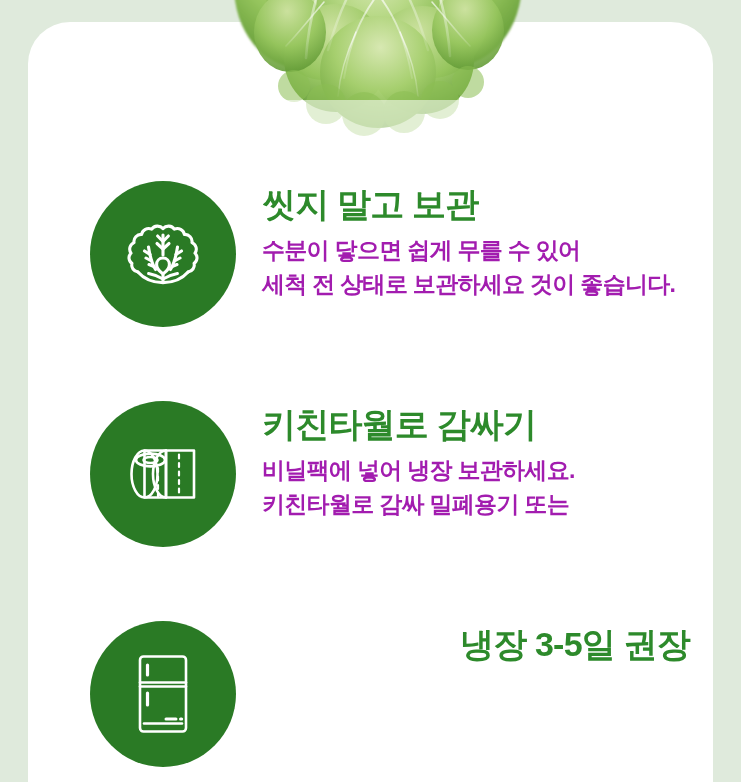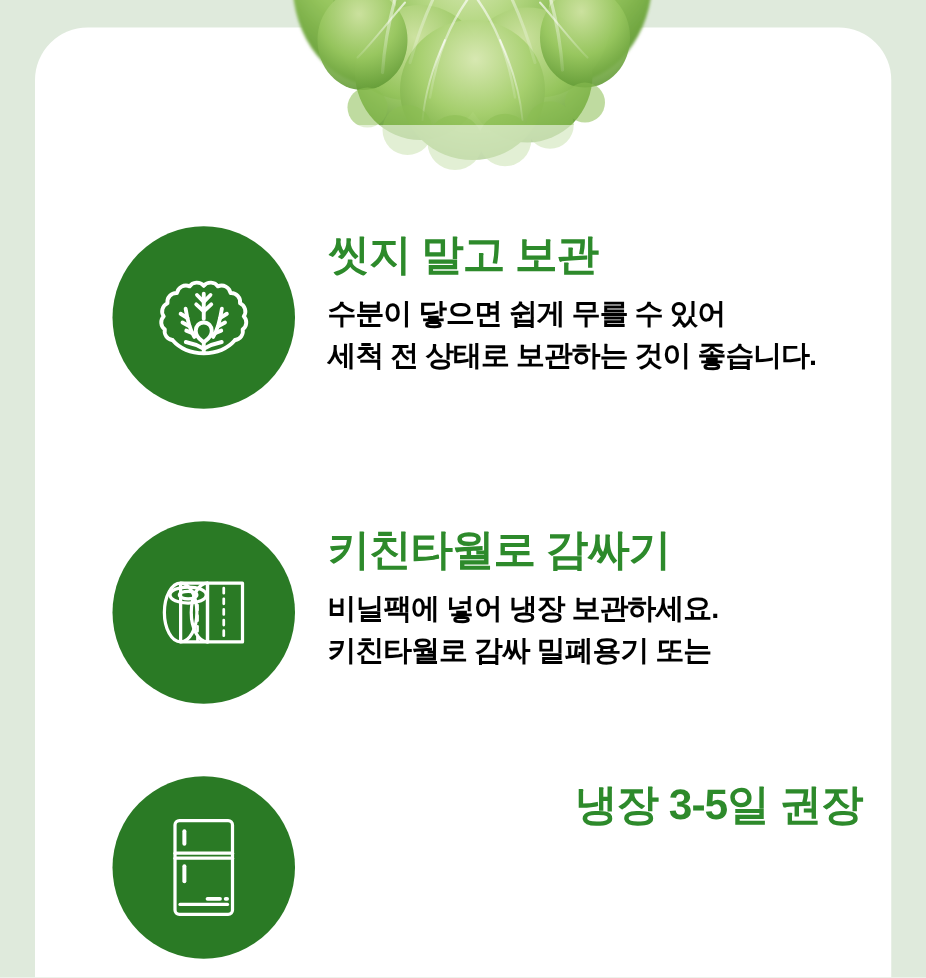--- a/index.html
+++ b/index.html
@@ -72,21 +72,21 @@
 
   .tip-row {
     position: absolute;
     left: 90px;
     width: 600px;
     height: 150px;
     display: flex;
     align-items: flex-start;
   }
   .tip-row.r1 { top: 181px; }
-  .tip-row.r2 { top: 401px; margin-top: 16px; }
+  .tip-row.r2 { top: 401px; }
   .tip-row.r3 { top: 621px; text-align: right; }
 
   .icon-badge {
     flex: 0 0 auto;
     width: 146px;
     height: 146px;
     border-radius: 50%;
     background: #2a7a25;
     display: flex;
     align-items: center;
@@ -106,21 +106,21 @@
     color: #2d8a2b;
     font-size: 34px;
     font-weight: 700;
     line-height: 1.12;
     letter-spacing: -0.8px;
     margin: 0 0 10px 0;
     white-space: nowrap;
   }
 
   .tip-desc {
-    color: #000000;
+    color: #a21caf;
     font-size: 23px;
     font-weight: 600;
     line-height: 1.48;
     letter-spacing: -0.7px;
     margin: 0;
   }
   .tip-desc .line {
     display: block;
     white-space: nowrap;
   }
@@ -226,21 +226,21 @@
             <path d="M39 40c3.8 0 6.4 3 6.4 6.6 0 3.4-2.3 6.2-5 8.1l-1.4 1-1.4-1c-2.7-1.9-5-4.7-5-8.1 0-3.6 2.6-6.6 6.4-6.6z"></path>
             <path d="M39 55.7v8.6"></path>
             <path d="M39 61c-4.5-2.6-9.3-4.4-14.4-5.4M39 61c4.5-2.6 9.3-4.4 14.4-5.4"></path>
           </svg>
         </span>
       </div>
       <div class="tip-text">
         <h2 class="tip-title">씻지 말고 보관</h2>
         <p class="tip-desc">
           <span class="line">수분이 닿으면 쉽게 무를 수 있어</span>
-          <span class="line">세척 전 상태로 보관하는 것이 좋습니다.</span>
+          <span class="line">세척 전 상태로 보관하세요 것이 좋습니다.</span>
         </p>
       </div>
     </div>
 
     <div class="tip-row r2">
       <div class="icon-badge">
         <span>
           <svg width="82" height="72" viewBox="0 0 82 72" fill="none" stroke="#ffffff" stroke-width="2.6" stroke-linecap="round" stroke-linejoin="round" aria-hidden="true">
 
             <path d="M44 12.5h28v47H44z"></path>

